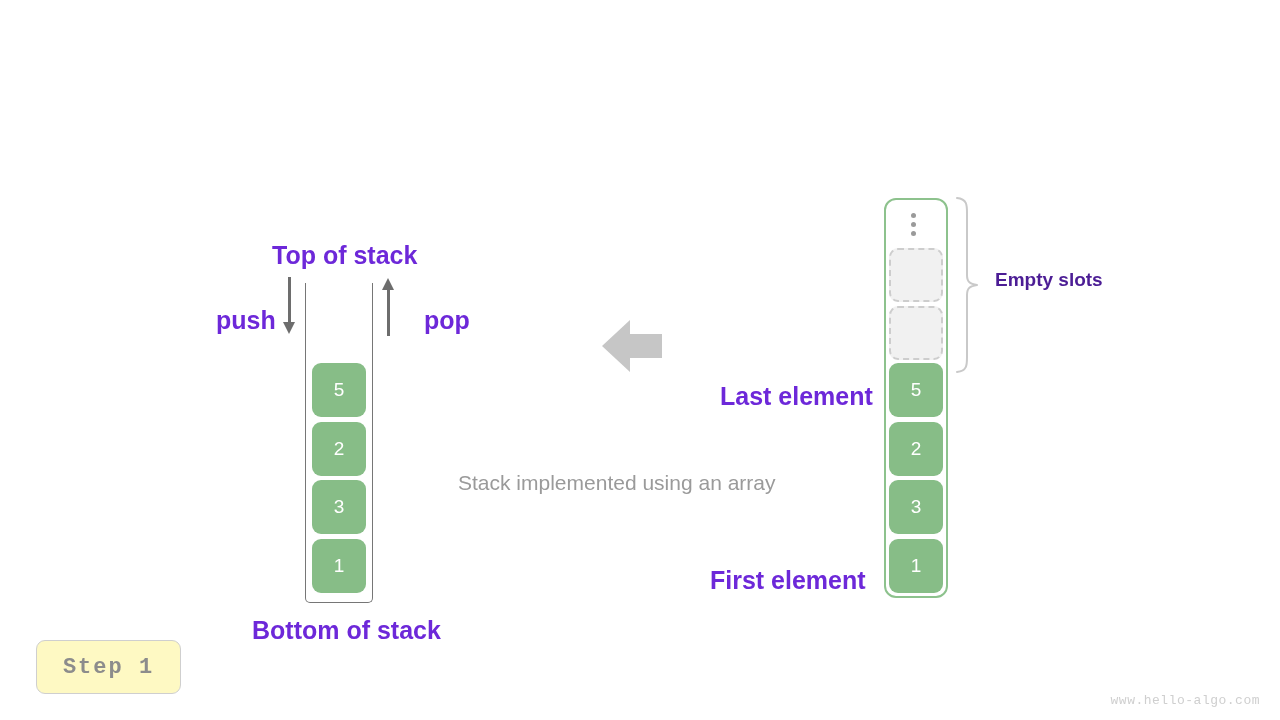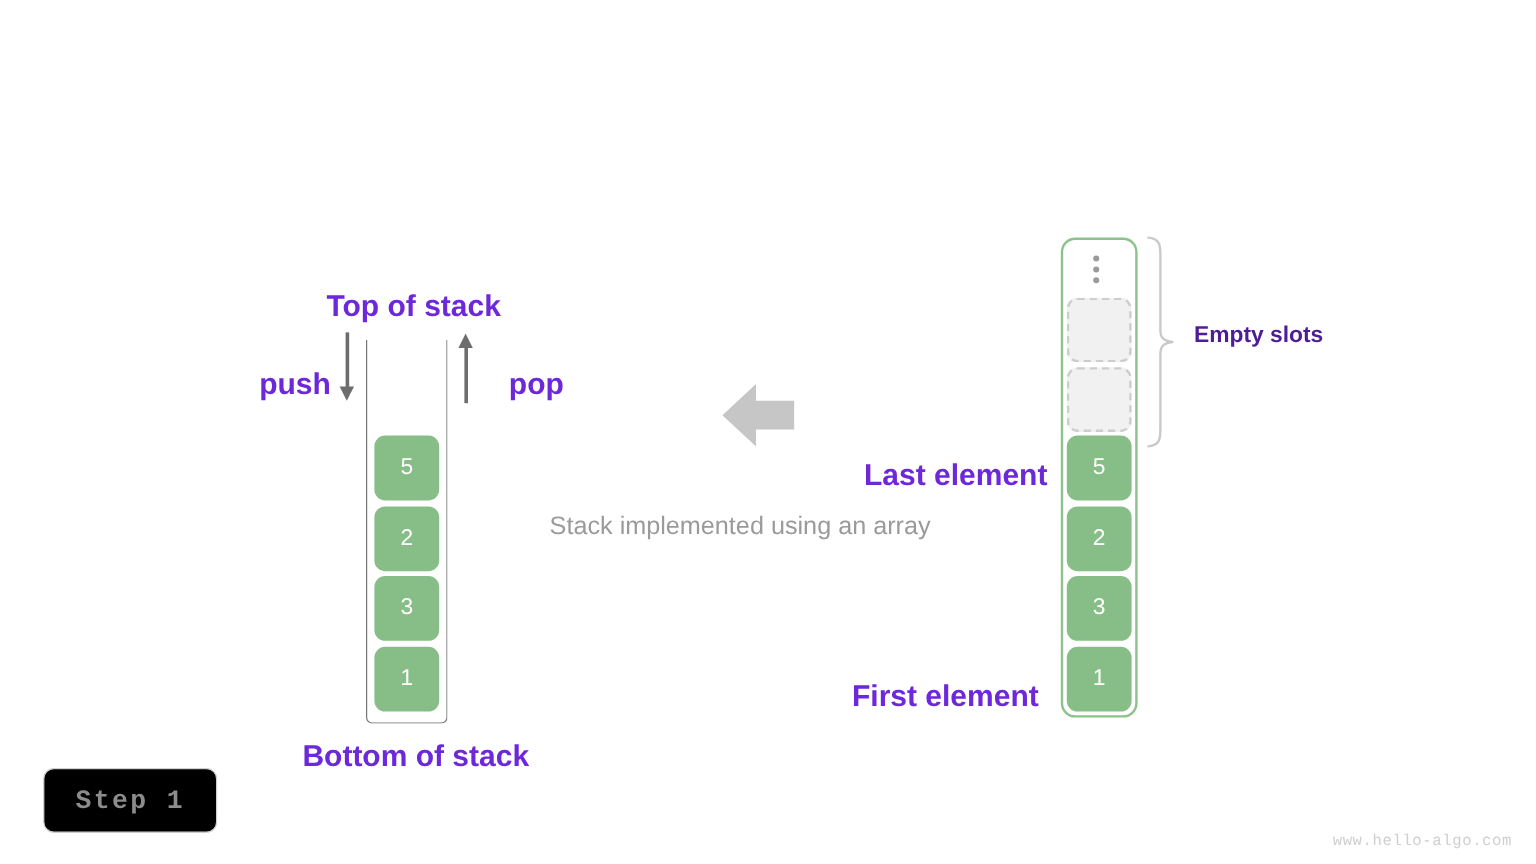--- a/index.html
+++ b/index.html
@@ -37,20 +37,21 @@
     font-size: 19px;
     color: #4c1d95;
     white-space: nowrap;
   }
   .caption {
     position: absolute;
     font-family: "Liberation Sans", sans-serif;
     font-size: 21px;
     color: #9a9a9a;
     white-space: nowrap;
+    margin-top: 44px;
   }
 
   
   #left-stack-area {
     position: absolute;
     left: 200px;
     top: 230px;
     width: 280px;
     height: 420px;
   }
@@ -151,21 +152,21 @@
 
   
   #step-badge {
     position: absolute;
     left: 36px;
     top: 640px;
     width: 145px;
     height: 54px;
     border: 1.6px solid #cfcfcf;
     border-radius: 9px;
-    background: #000000;
+    background: #fef9c3;
     display: flex;
     align-items: center;
     justify-content: center;
     box-sizing: border-box;
   }
   #step-badge .step-text {
     font-family: "Liberation Mono", monospace;
     font-weight: bold;
     font-size: 22px;
     color: #8c8c8c;

